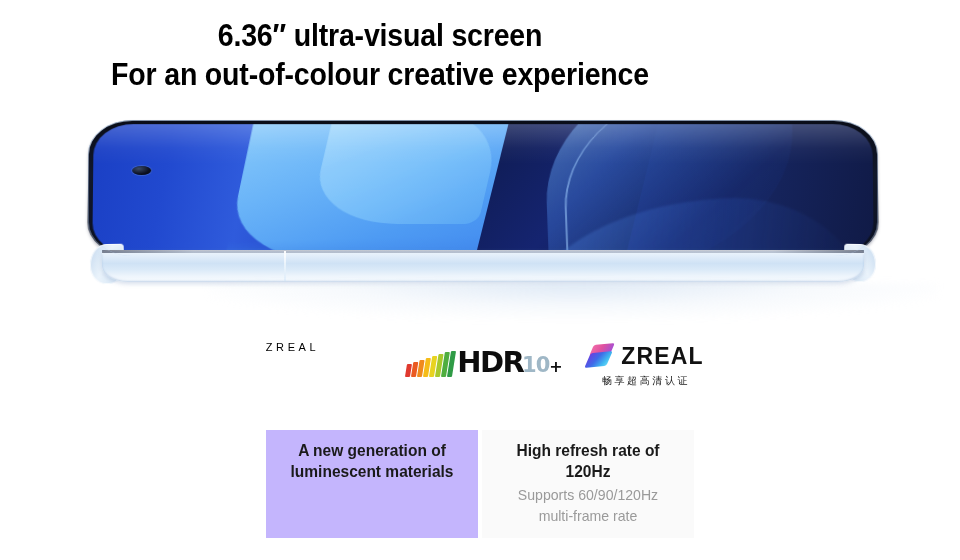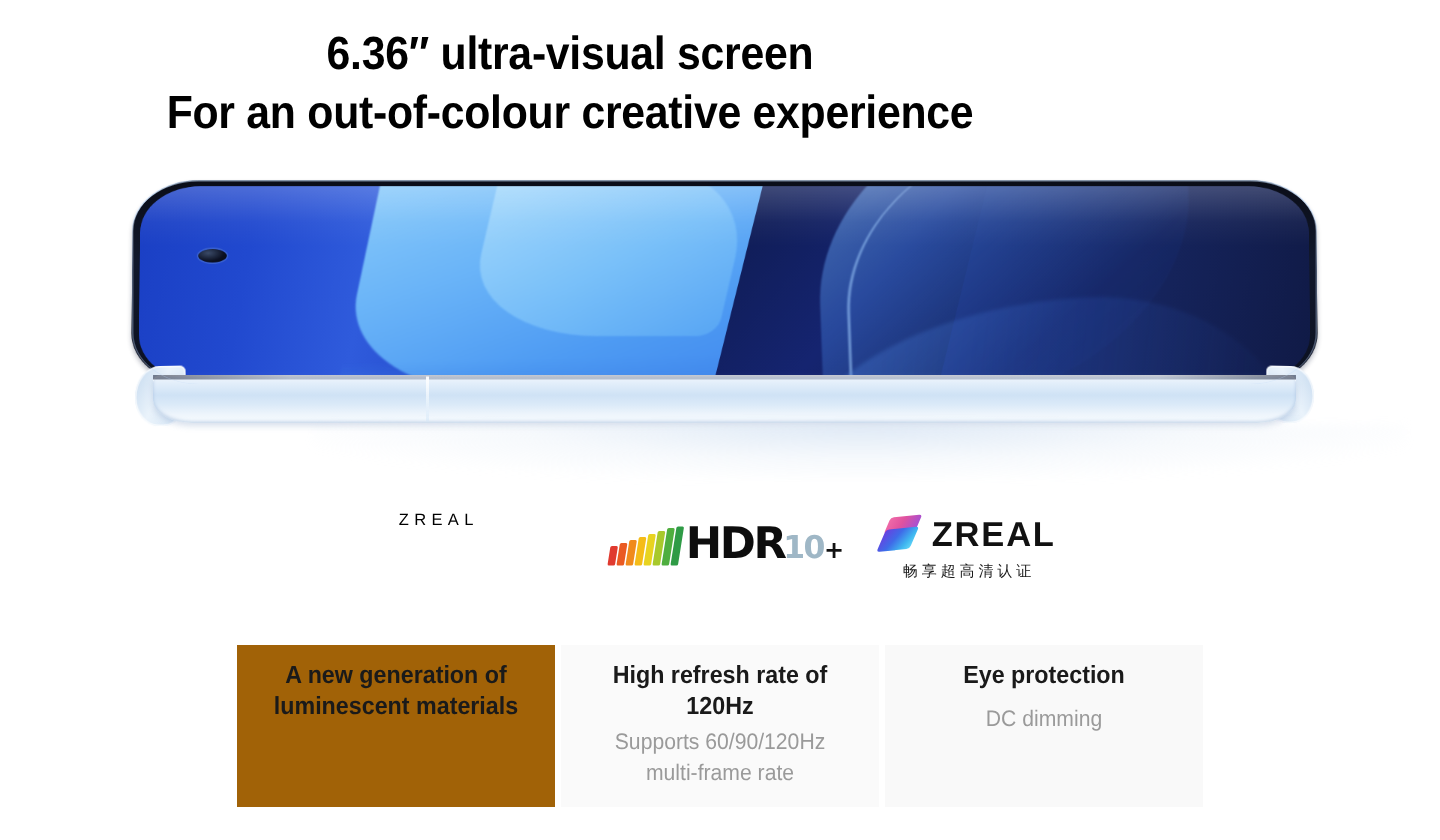--- a/index.html
+++ b/index.html
@@ -451,21 +451,21 @@
     gap: 4px;
   }
   .feature-col {
     width: 212px;
     padding: 10px 6px 0 6px;
     text-align: center;
     background: #fbfbfb;
     min-height: 108px;
     box-sizing: border-box;
   }
-  .feature-col:nth-child(1) { background: #a16207; }
+  .feature-col:nth-child(1) { background: #c4b5fd; }
   .feature-col:nth-child(2) { background: #fafafa; }
   .feature-col:nth-child(3) { background: #f9f9f9; }
   .feature-col:nth-child(4) { background: #fbfbfb; }
 
   .feature-title {
     font-size: 16.5px;
     font-weight: 700;
     color: #1a1a1a;
     line-height: 1.28;
     transform: scaleX(0.94);
@@ -564,19 +564,14 @@
     <div class="feature-sub tight"></div>
   </div>
 
 
   <div class="feature-col">
     <div class="feature-title">High refresh rate of 120Hz</div>
     <div class="feature-sub">Supports 60/90/120Hz</div>
     <div class="feature-sub tight">multi-frame rate</div>
   </div>
 
-  <div class="feature-col">
-    <div class="feature-title">Eye protection</div>
-    <div class="feature-sub pad">DC dimming</div>
-    <div class="feature-sub tight"></div>
-  </div>
 
 </div>
 
 </body></html>

